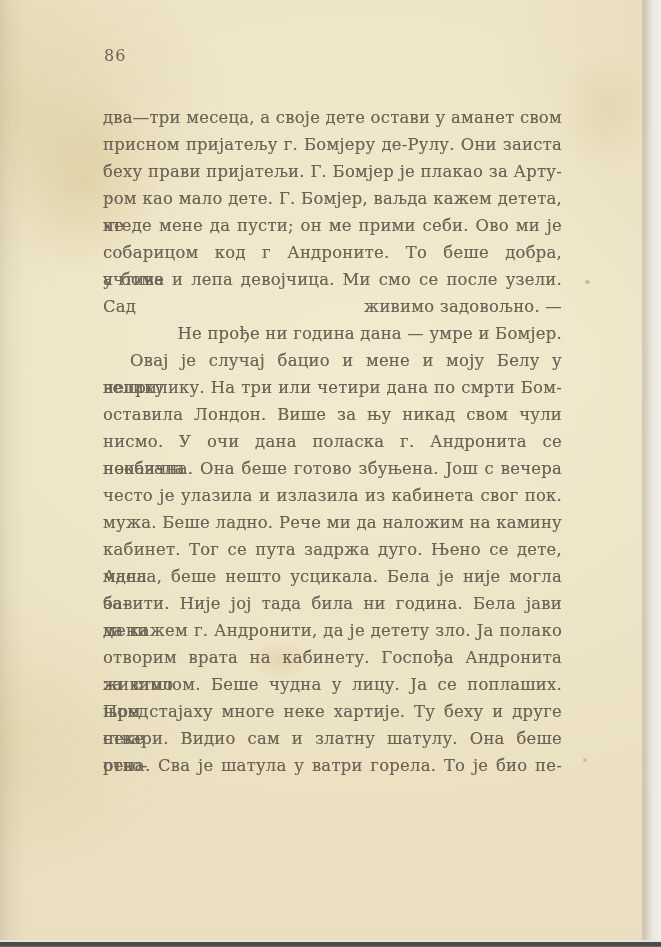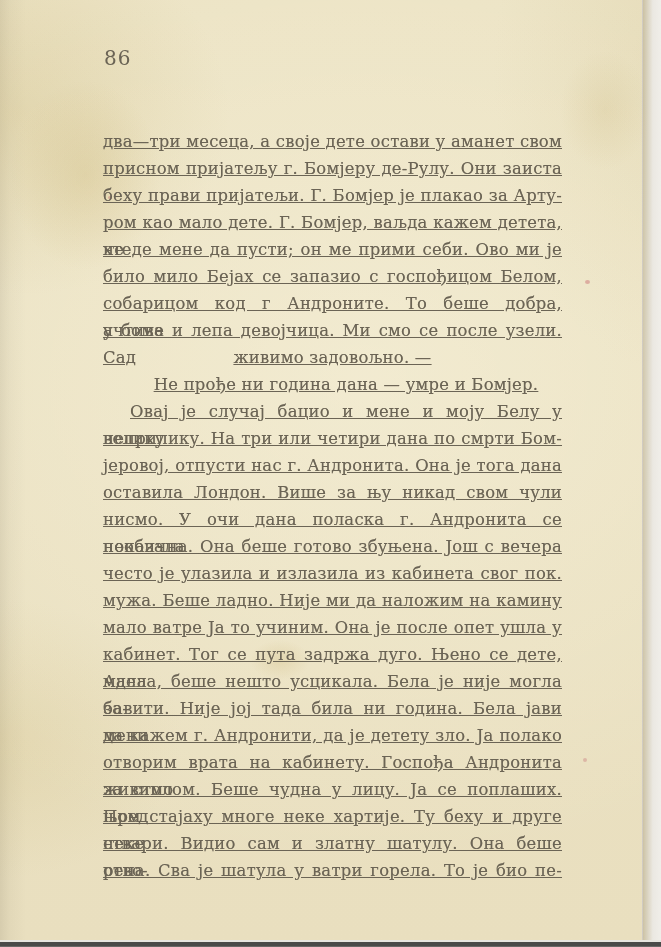--- a/index.html
+++ b/index.html
@@ -38,30 +38,29 @@
     background:radial-gradient(closest-side, rgba(198,176,110,0.25), rgba(0,0,0,0));}
   .speck1{position:absolute;left:585px;top:280px;width:5px;height:4px;border-radius:50%;
     background:rgba(205,125,125,0.55);}
   .speck2{position:absolute;left:583px;top:758px;width:4px;height:4px;border-radius:50%;
     background:rgba(205,130,130,0.45);}
   .speck3{position:absolute;left:108px;top:196px;width:4px;height:3px;border-radius:50%;
     background:rgba(190,100,100,0.4);}
 
   .page-number{
     position:absolute;left:104px;top:46px;
-    font-size:20px;letter-spacing:1px;color:var(--ink,#6b6455);
+    font-size:16px;letter-spacing:1px;color:var(--ink,#6b6455);
   }
   .text-block{
-    position:absolute;left:103px;top:128px;width:459px;
+    position:absolute;left:103px;top:104px;width:459px;
     color:var(--ink,#6b6455);
     font-size:16.4px;letter-spacing:0.25px;
     text-shadow:0 0 0.5px rgba(107,100,85,0.55);
-    text-decoration:underline;
   }
-  .line{height:27px;line-height:27px;white-space:normal;text-align:center;}
+  .line{height:27px;line-height:27px;white-space:normal;text-align:right;}
   .line.just{text-align:justify;text-align-last:justify;}
   .line.indent{text-indent:27px;}
 </style>
 </head>
 <body>
 
 <div class="page">
   <div class="stain s1"></div>
   <div class="stain s2"></div>
   <div class="stain s3"></div>
@@ -70,34 +69,31 @@
   <div class="speck3"></div>
 
   <div class="page-number">86</div>
 
   <div class="text-block">
       <div class="line just">два—три месеца, а своје дете остави у аманет свом</div>
       <div class="line just">присном пријатељу г. Бомјеру де-Рулу. Они заиста</div>
       <div class="line just">беху прави пријатељи. Г. Бомјер је плакао за Арту-</div>
       <div class="line just">ром као мало дете. Г. Бомјер, ваљда кажем детета, не</div>
       <div class="line just">хтеде мене да пусти; он ме прими себи. Ово ми је</div>
-      <div class="line just">било мило  Бејах се запазио с госпођицом Белом,</div>
       <div class="line just">собарицом код г Андроните. То беше добра, учтива</div>
       <div class="line just">а боме и лепа девојчица. Ми смо се после узели. Сад</div>
       <div class="line">живимо задовољно. —</div>
       <div class="line indent">Не прође ни година дана — умре и Бомјер.</div>
       <div class="line just indent">Овај је случај бацио и мене и моју Белу у велику</div>
       <div class="line just">неприлику. На три или четири дана по смрти Бом-</div>
-      <div class="line just">јеровој, отпусти нас г. Андронита. Она је тога дана</div>
       <div class="line just">оставила Лондон. Више за њу никад свом чули</div>
       <div class="line just">нисмо. У очи дана поласка г. Андронита се показала</div>
       <div class="line just">необична. Она беше готово збуњена. Још с вечера</div>
       <div class="line just">често је улазила и излазила из кабинета свог пок.</div>
-      <div class="line just">мужа. Беше ладно. Није ми да наложим на камину</div>
-      <div class="line just">мало ватре Ја то учиним. Она је после опет ушла у</div>
+      <div class="line just">мужа. Беше ладно. Рече ми да наложим на камину</div>
       <div class="line just">кабинет. Тог се пута задржа дуго. Њено се дете, мала</div>
       <div class="line just">Адела, беше нешто усцикала. Бела је није могла за-</div>
       <div class="line just">бавити. Није јој тада била ни година. Бела јави мени</div>
       <div class="line just">да кажем г. Андронити, да је детету зло. Ја полако</div>
       <div class="line just">отворим врата на кабинету. Госпођа Андронита живимо</div>
       <div class="line just">за столом. Беше чудна у лицу. Ја се поплаших. Пред</div>
       <div class="line just">њом стајаху многе неке хартије. Ту беху и друге неке</div>
       <div class="line just">ствари. Видио сам и златну шатулу. Она беше отво-</div>
       <div class="line just">рена. Сва је шатула у ватри горела. То је био пе-</div>
     </div>

